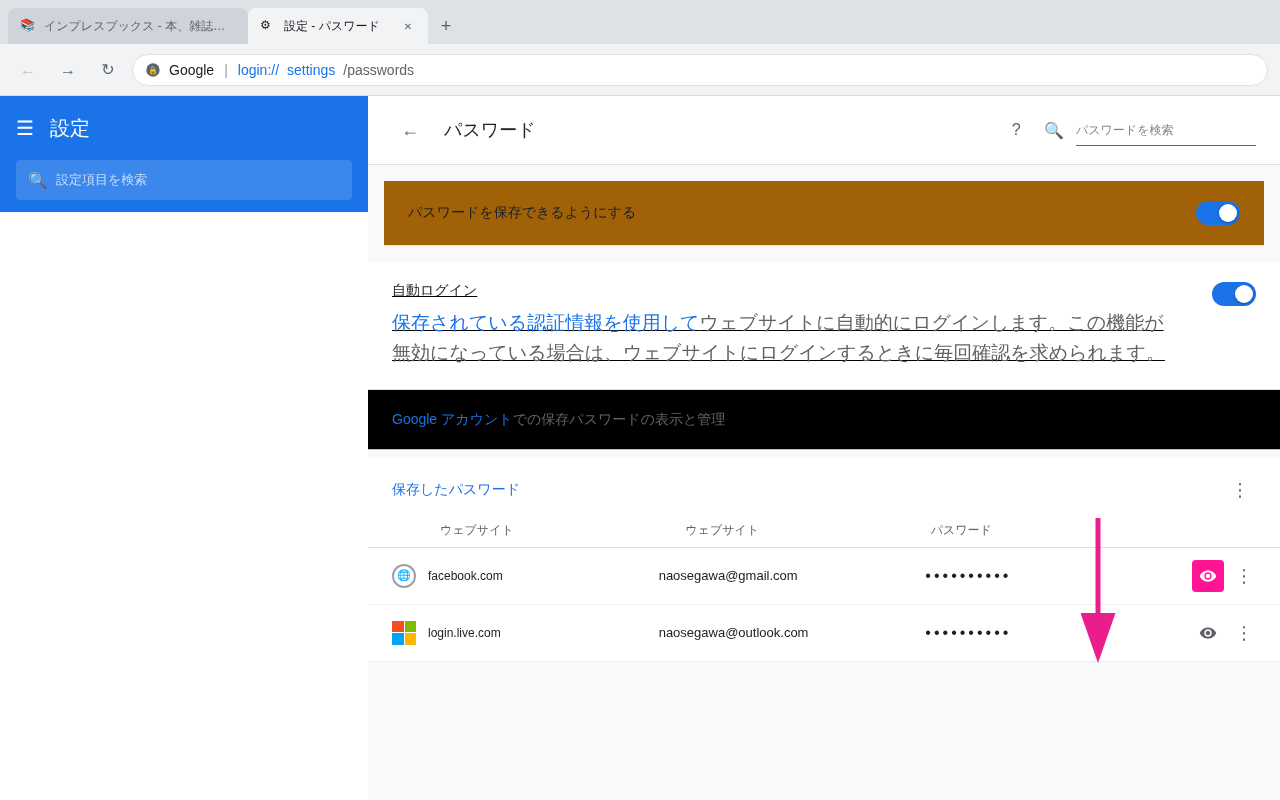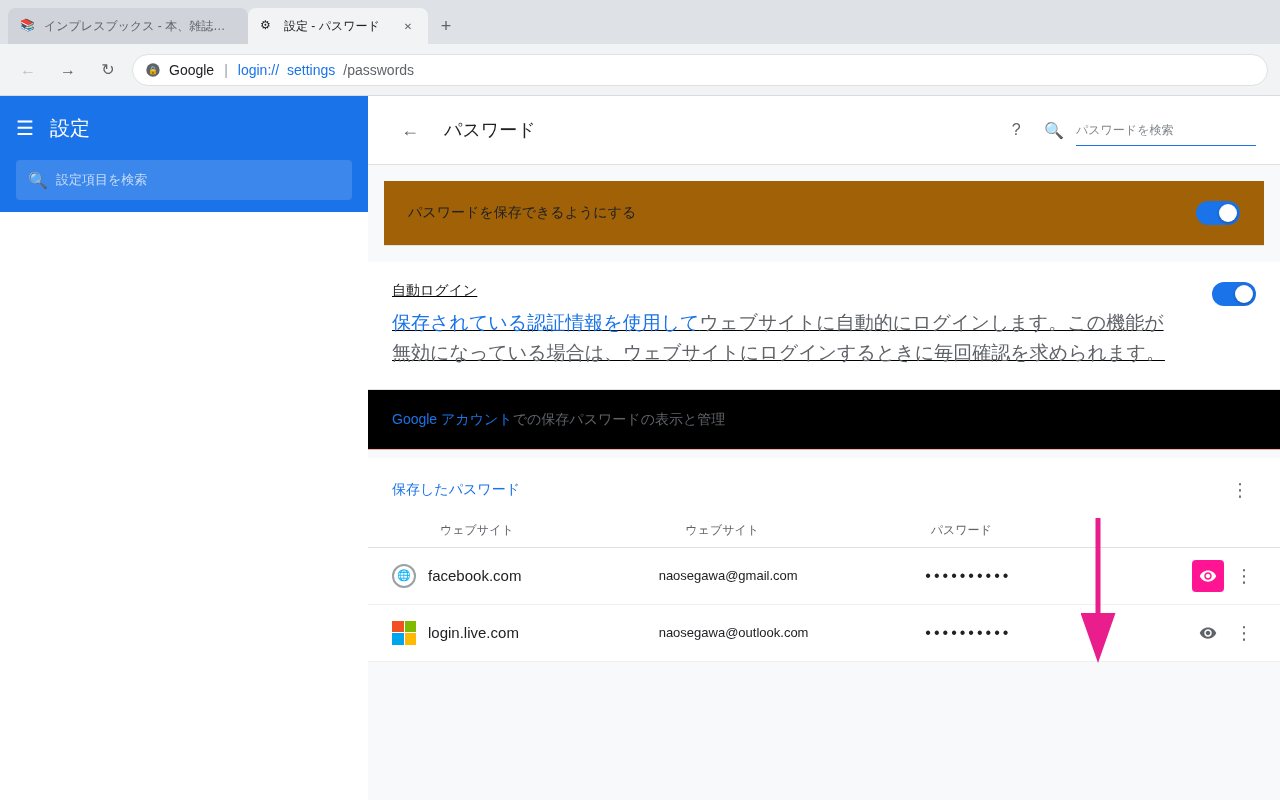--- a/index.html
+++ b/index.html
@@ -281,21 +281,21 @@
       grid-template-columns: 1fr 1fr 1fr 80px;
       padding: 12px 8px 12px 24px;
       border-bottom: 1px solid #f0f0f0;
       align-items: center;
     }
     .site-cell {
       display: flex;
       align-items: center;
       gap: 12px;
     }
-    .site-name { font-size: 15px; color: #202124; }
+    .site-name { font-size: 12px; color: #202124; }
     .username-cell { font-size: 13px; color: #202124; }
     .password-cell { font-size: 13px; color: #202124; letter-spacing: 2px; }
     .password-actions {
       display: flex;
       align-items: center;
       gap: 4px;
     }
     .eye-btn {
       width: 32px; height: 32px; border-radius: 50%;
       display: flex; align-items: center; justify-content: center;

